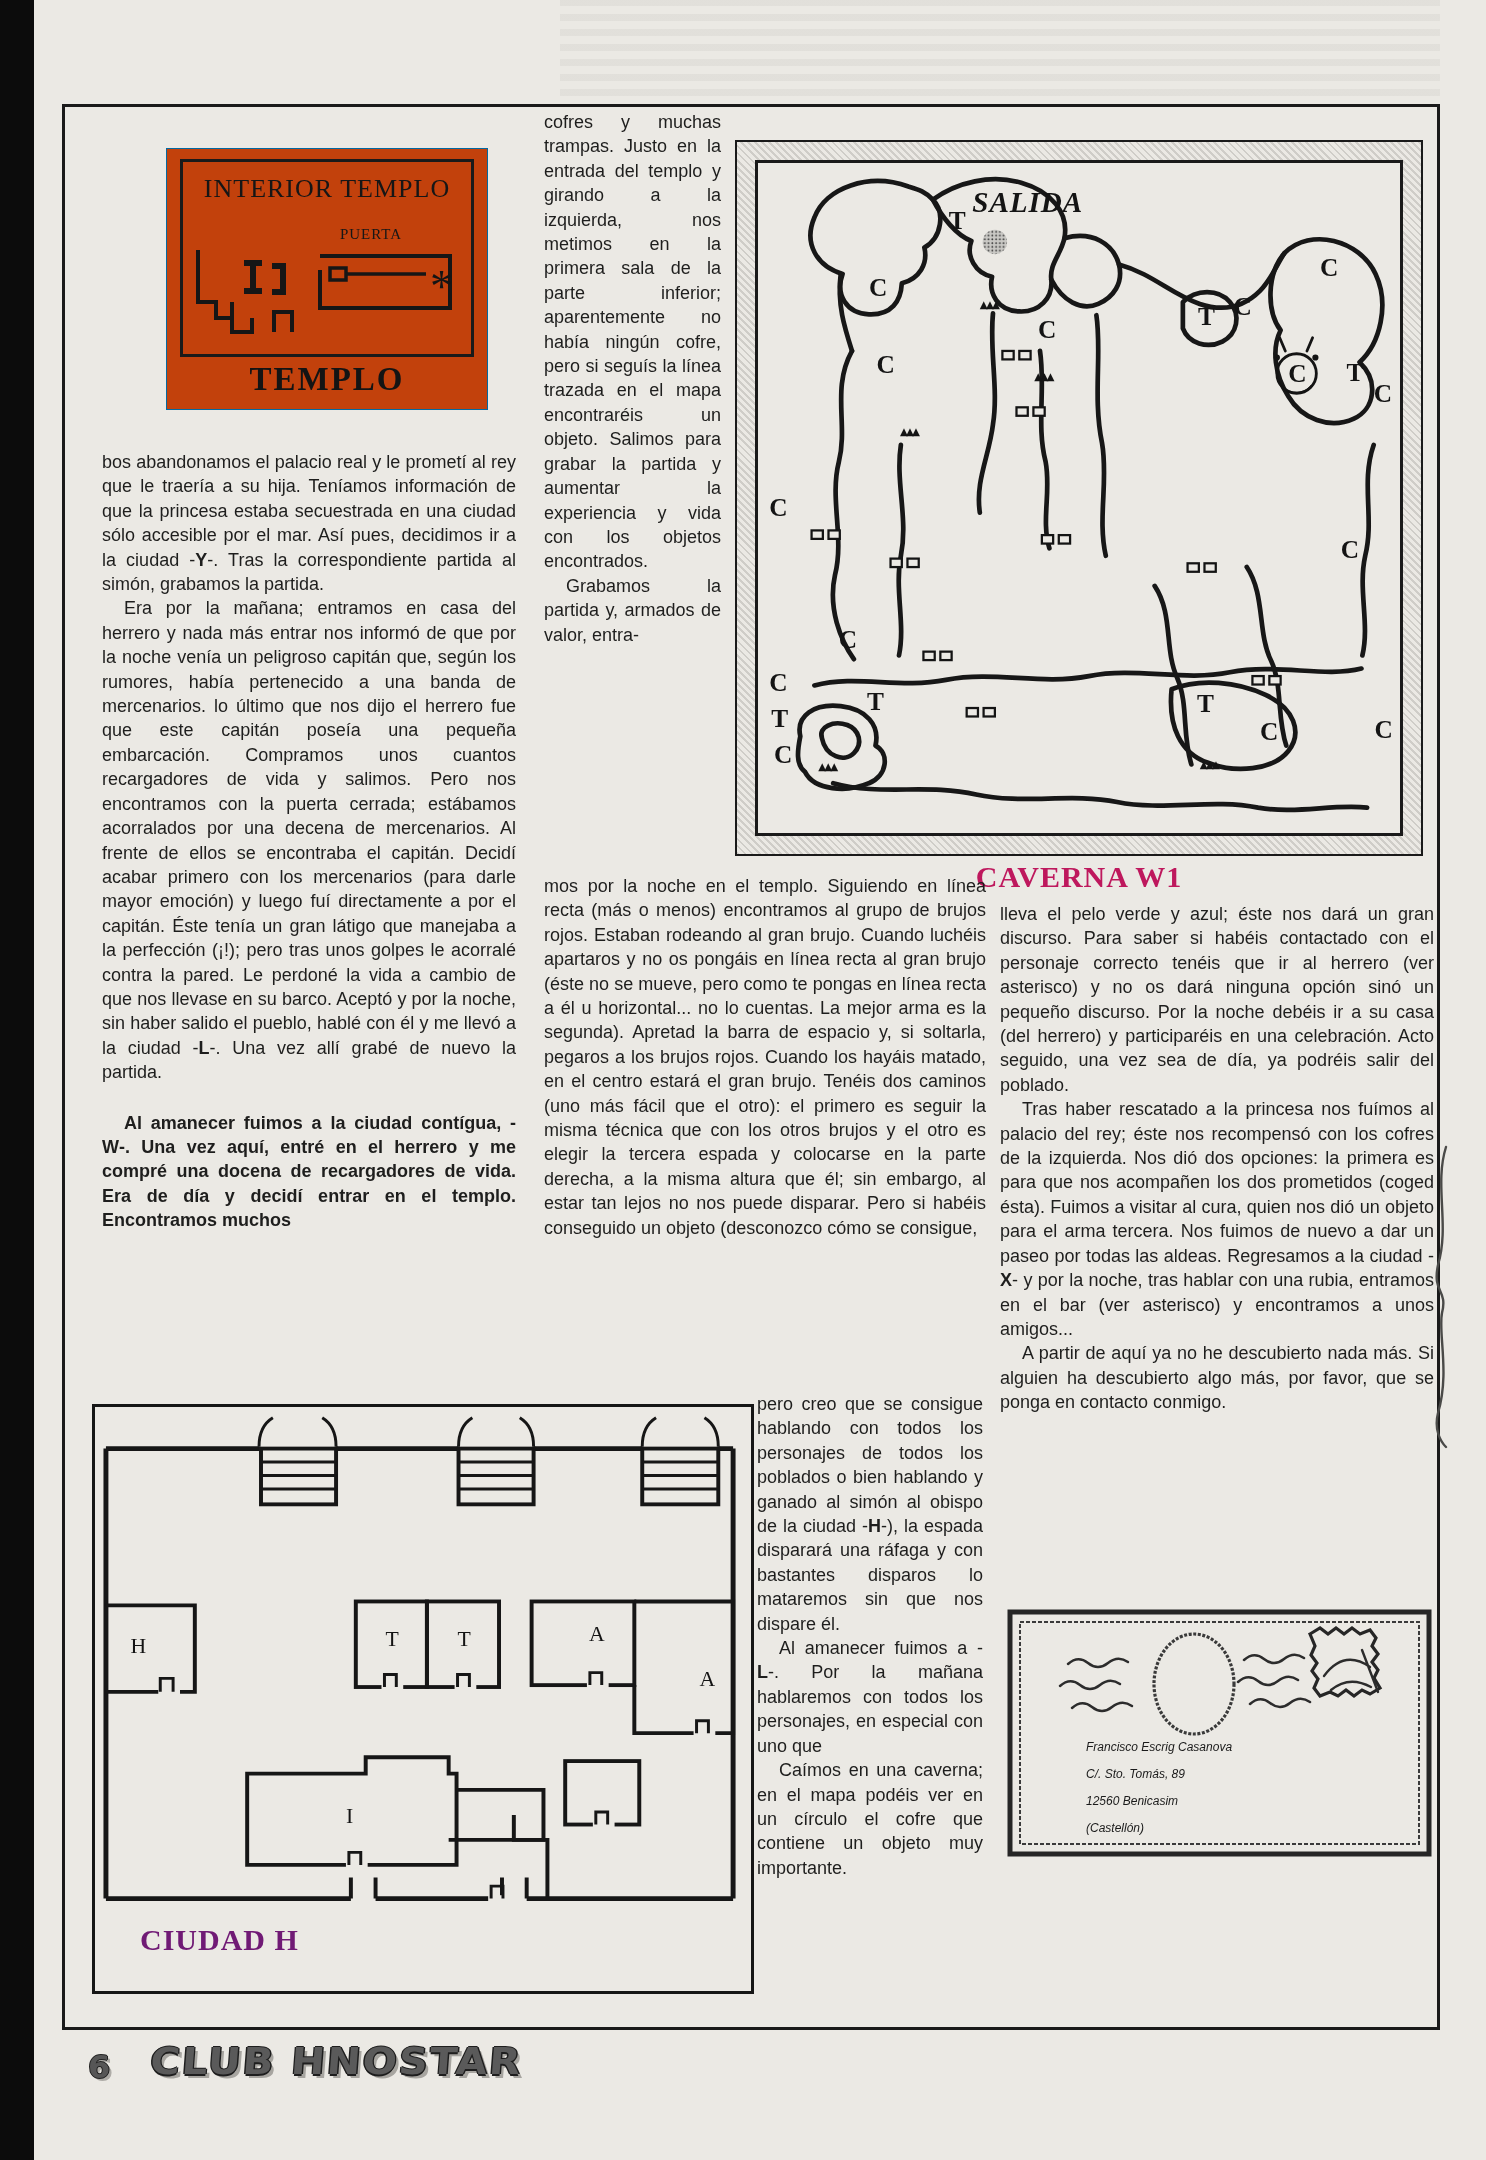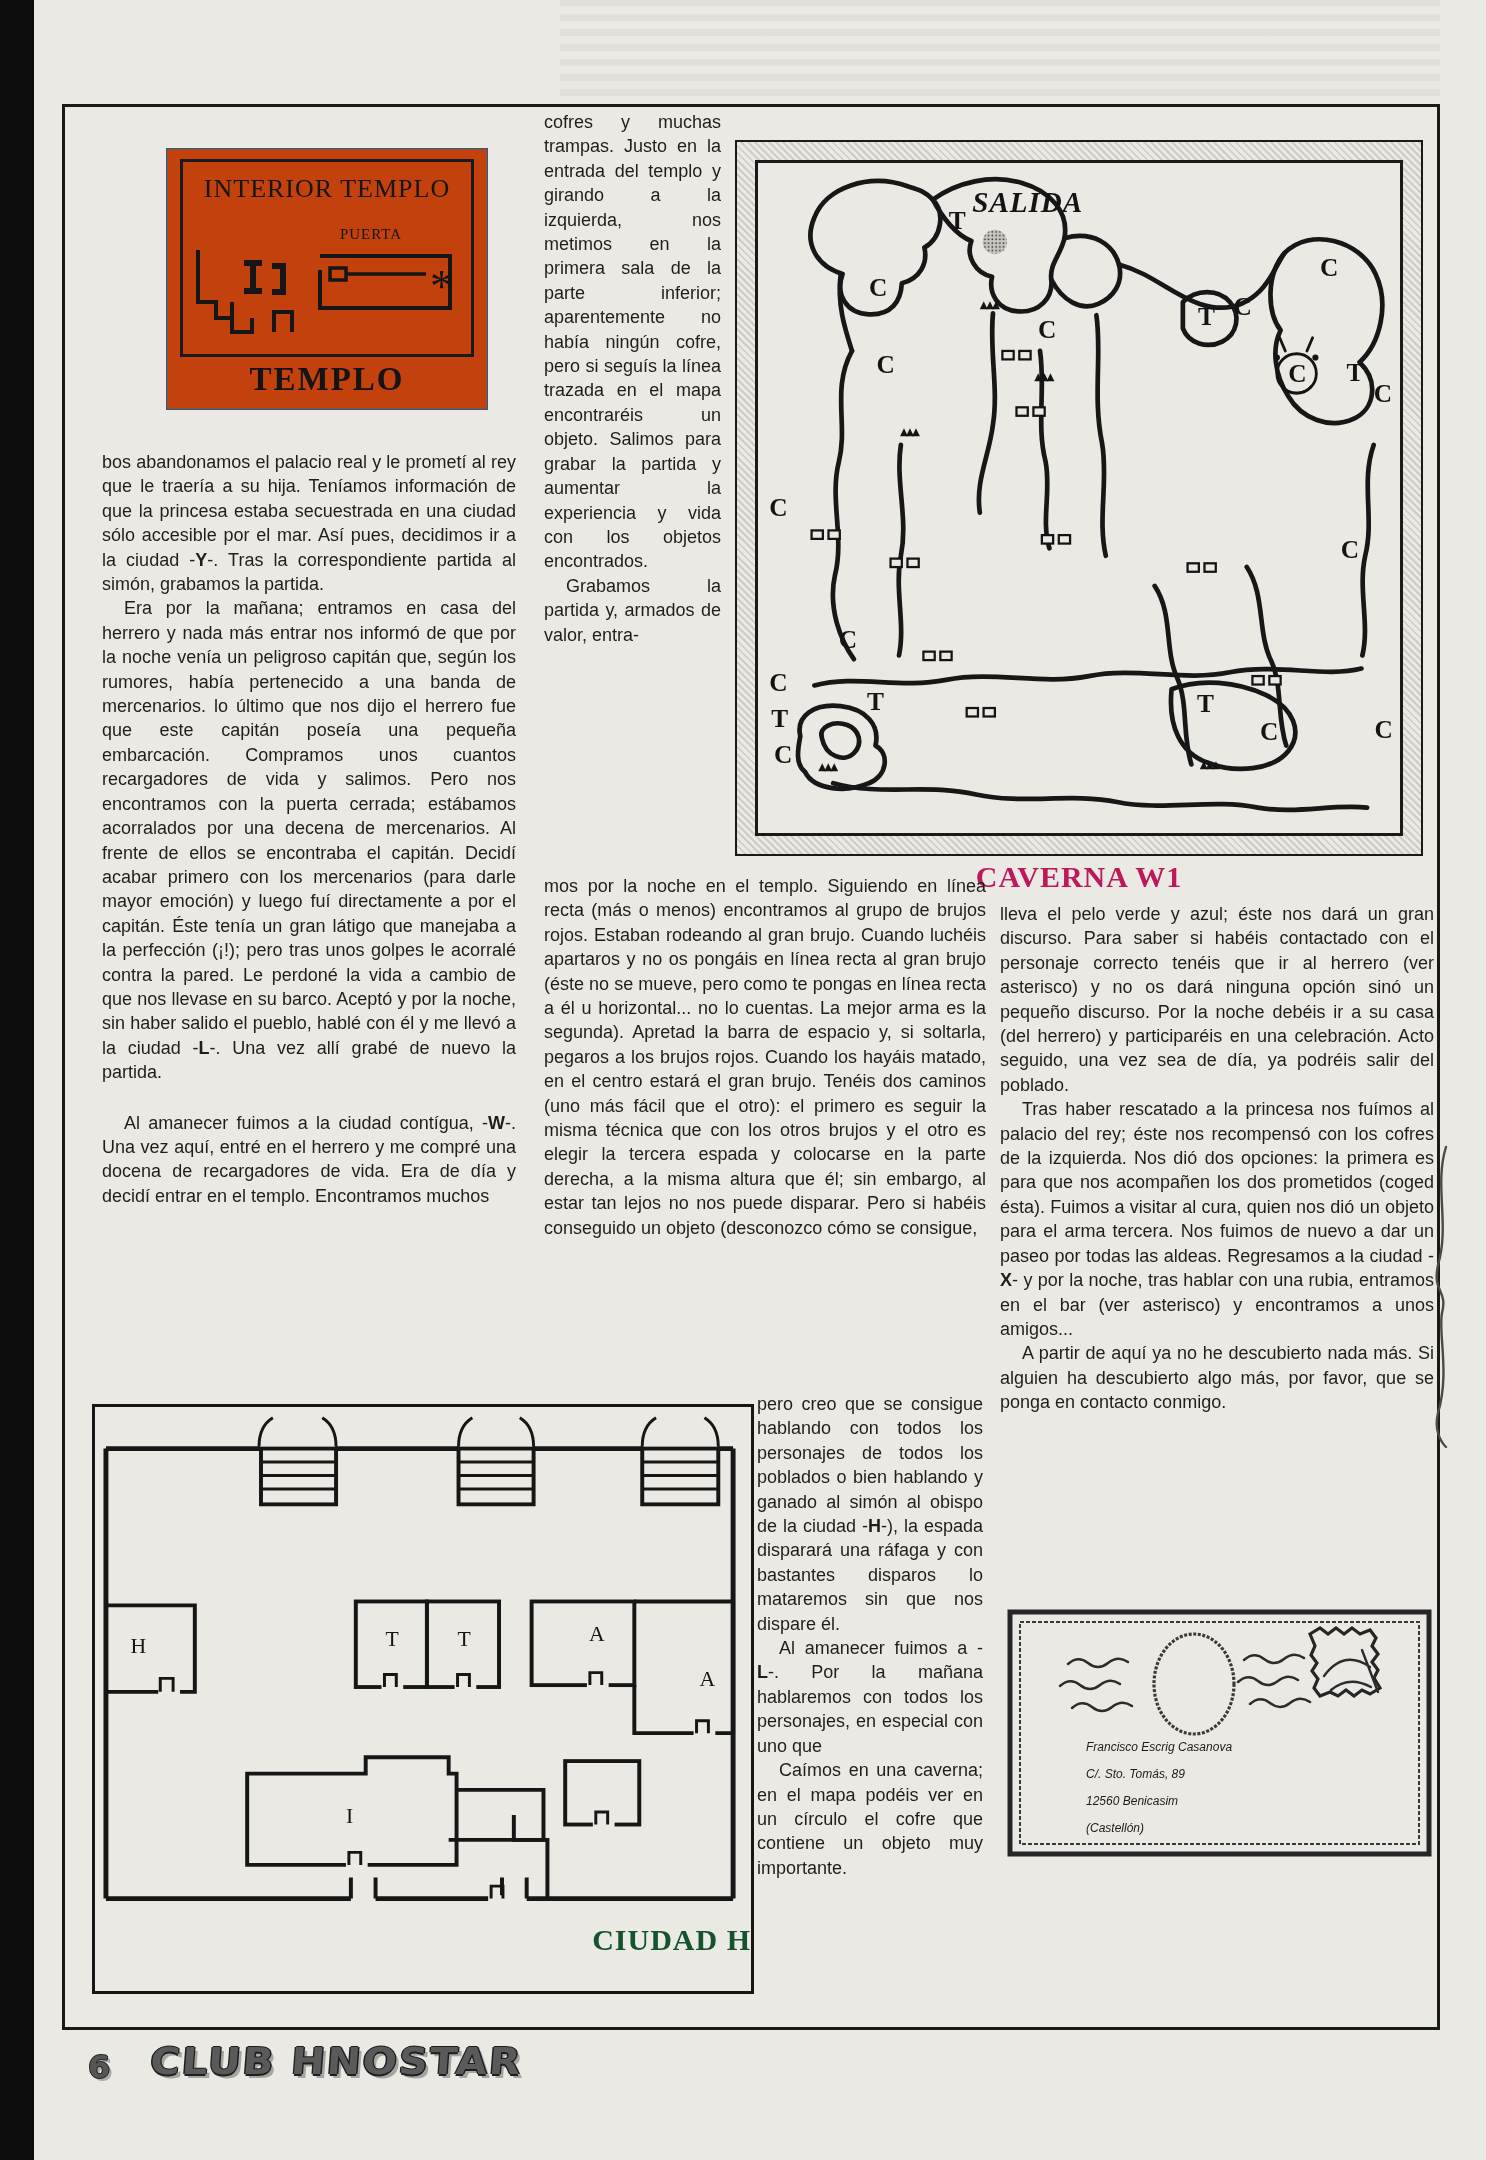--- a/index.html
+++ b/index.html
@@ -8,21 +8,21 @@
   .abs{position:absolute;}
   
   #strip{left:0;top:0;width:34px;height:2160px;background:#0c0c0c;}
   #frame{left:62px;top:104px;width:1372px;height:1920px;border:3px solid #1a1a1a;}
   #smudge{left:560px;top:0;width:880px;height:96px;opacity:.18;
           background:repeating-linear-gradient(0deg,#b7b5b0 0 7px,transparent 7px 15px);}
   
   .col{position:absolute;text-align:justify;font-size:18px;line-height:24.4px;color:#1e1e1d;}
   .col p{margin:0;}
   .col p.ind{text-indent:22px;}
-  .col p.gap{margin-top:26px;}
+  .col p.gap{margin-top:26px;font-weight:bold;}
   
   #templo-box{left:166px;top:148px;width:320px;height:260px;border:1px solid #0369a1;background:#c2410c;}
   #templo-inner{position:absolute;left:13px;top:10px;width:288px;height:192px;border:3px solid #1a1a1a;}
   #templo-title{position:absolute;left:0;right:0;top:12px;text-align:center;
      font:26px "Liberation Serif",serif;letter-spacing:1px;color:#161616;}
   #puerta-label{position:absolute;left:88px;right:0;top:64px;text-align:center;
      font:15px "Liberation Serif",serif;letter-spacing:1px;color:#161616;}
   #templo-plan{position:absolute;left:5px;top:88px;}
   #templo-caption{position:absolute;left:0;right:0;top:212px;text-align:center;
      font:bold 33px "Liberation Serif",serif;letter-spacing:2px;color:#141414;}
@@ -32,22 +32,22 @@
   #map-inner{width:100%;height:100%;border:3px solid #1a1a1a;background:#ebe9e4;box-sizing:border-box;}
   #cav-caption{left:735px;top:860px;width:688px;text-align:center;
      font:bold 30px "Liberation Serif",serif;letter-spacing:1px;color:#be185d;}
   .cave{fill:none;stroke:#171717;stroke-width:5;stroke-linecap:round;stroke-linejoin:round;}
   .cavL{font:bold 27px "Liberation Serif",serif;fill:#141414;}
   .cavTri{font:11px "DejaVu Sans",sans-serif;fill:#141414;letter-spacing:-2px;}
   .cavDoor{fill:#ebe9e4;stroke:#141414;stroke-width:2.4;}
   #salida-text{font:italic bold 31px "Liberation Serif",serif;fill:#141414;letter-spacing:1px;}
   
   #city-box{left:92px;top:1404px;width:656px;height:584px;border:3px solid #161616;background:#ebe9e4;}
-  #city-caption{position:absolute;left:0;right:0;top:516px;text-align:right;
-     font:bold 30px "Liberation Serif",serif;letter-spacing:1px;color:#14532d;}
+  #city-caption{position:absolute;left:0;right:0;top:516px;text-align:left;
+     font:bold 30px "Liberation Serif",serif;letter-spacing:1px;color:#701a75;padding-left:45px;}
   .wall{fill:none;stroke:#161616;stroke-width:5;}
   .wall4{fill:none;stroke:#161616;stroke-width:4;}
   .thin{fill:none;stroke:#161616;stroke-width:3;}
   .cityL{font:22px "Liberation Serif",serif;fill:#141414;}
   .erase{stroke:#ebe9e4;stroke-width:7;}
   
   #env-box{left:1006px;top:1608px;width:427px;height:250px;}
   #env-address{position:absolute;left:80px;top:126px;font-style:italic;font-size:12px;
      line-height:27px;color:#1b1b1b;}
   .ink{fill:none;stroke:#2c2c2c;stroke-width:2.5;stroke-linecap:round;}

